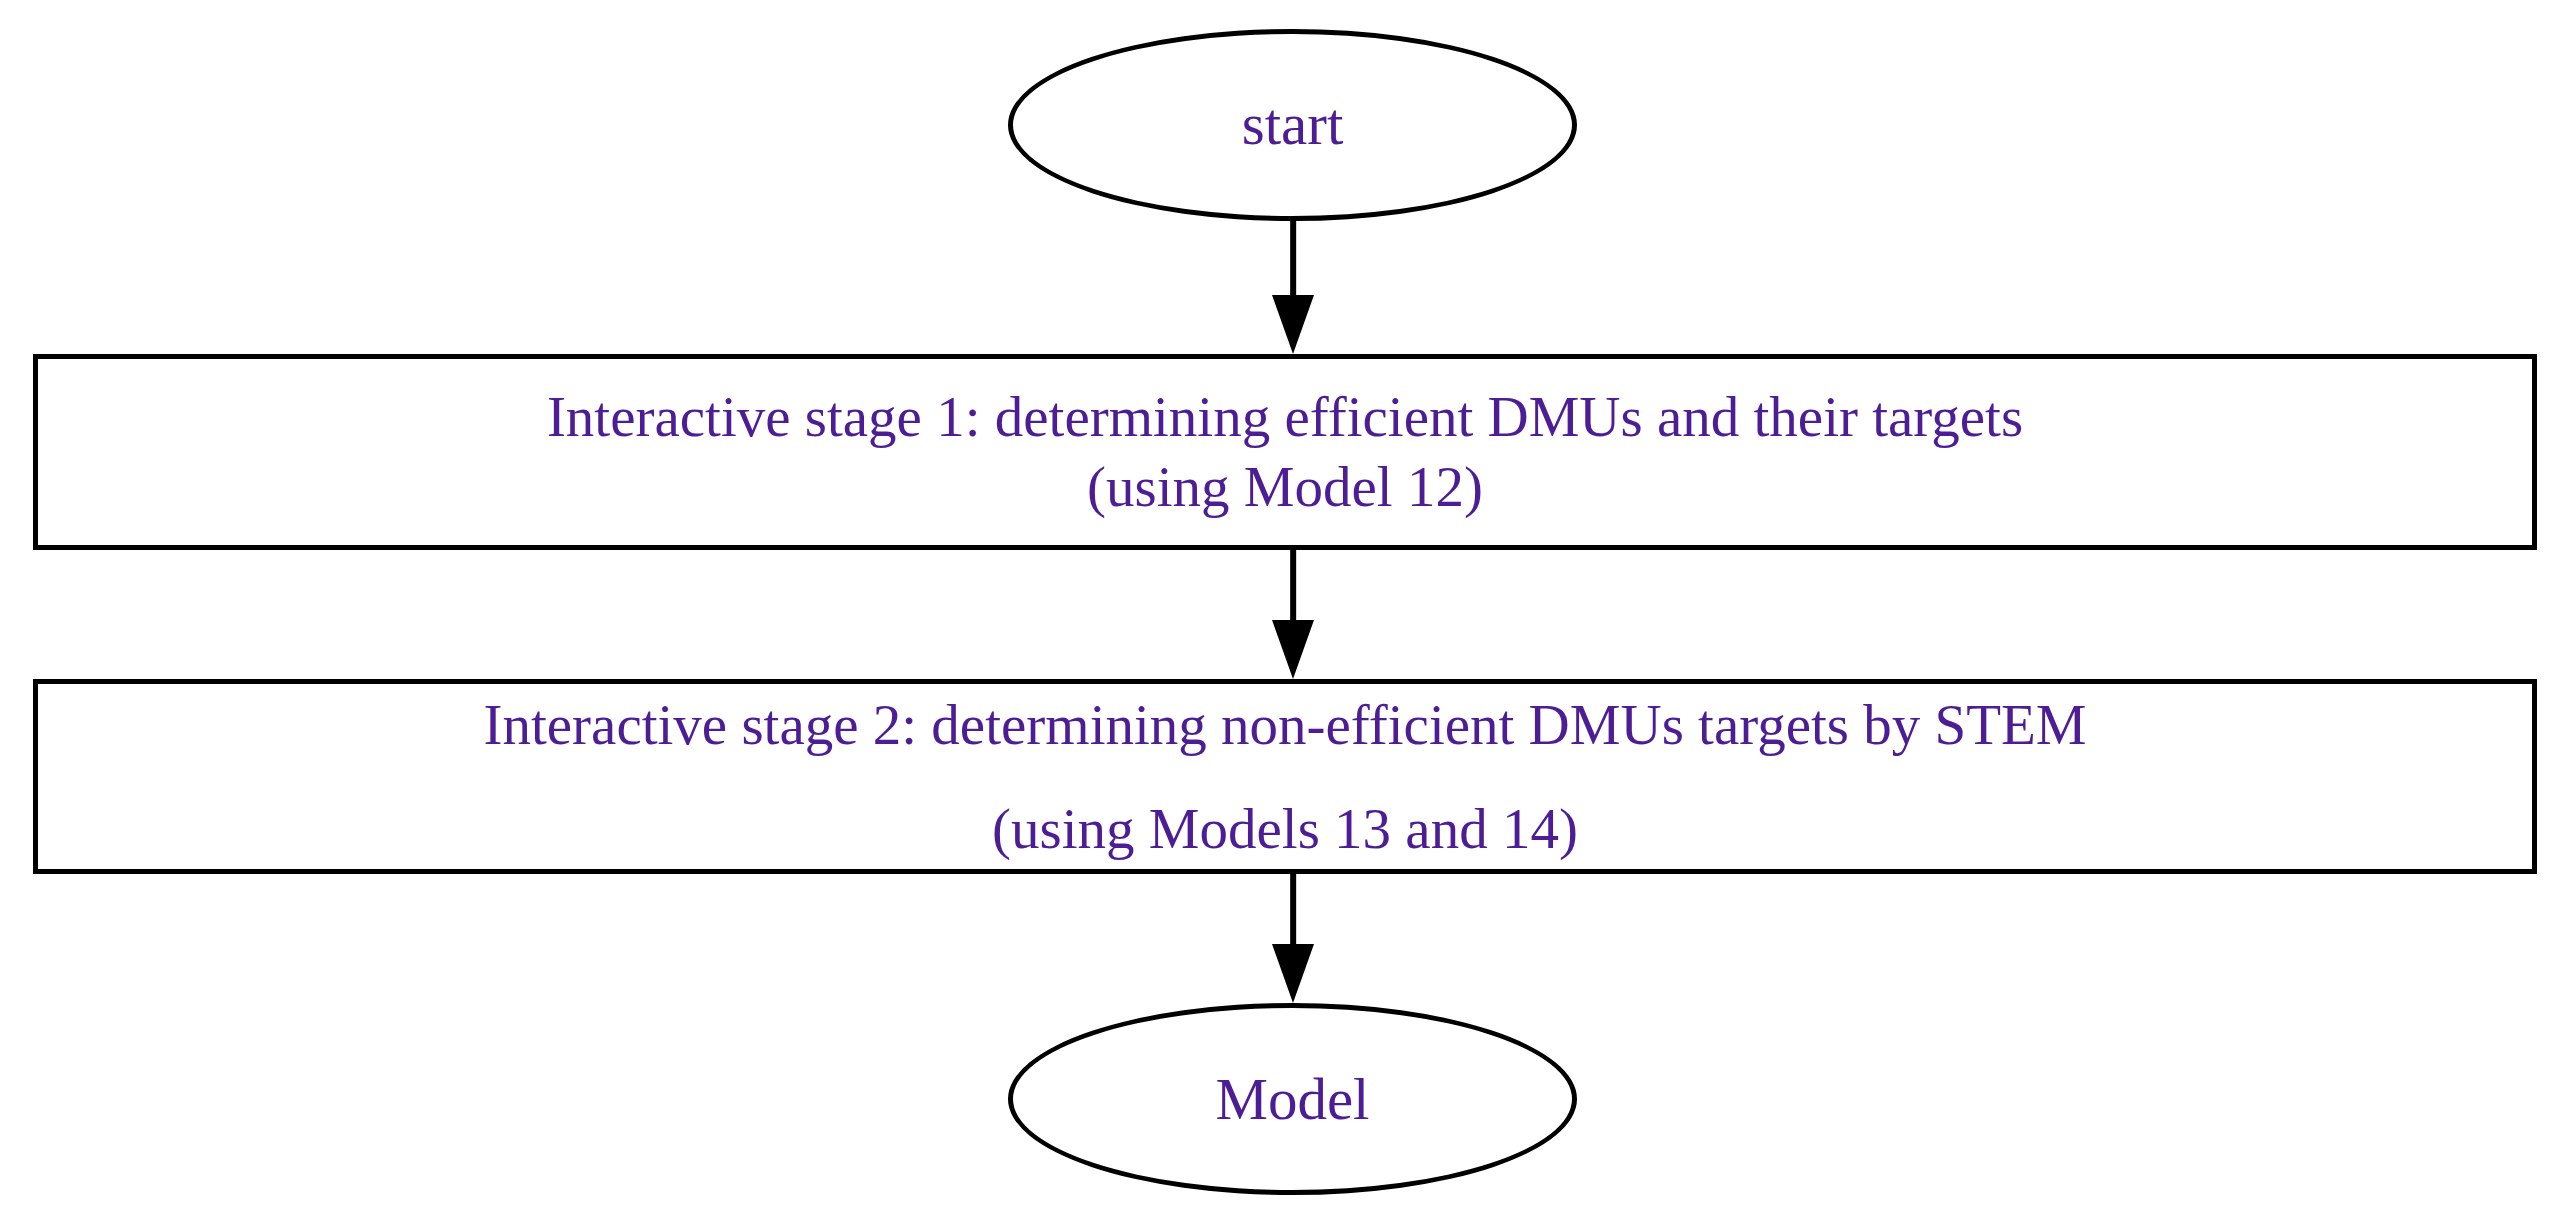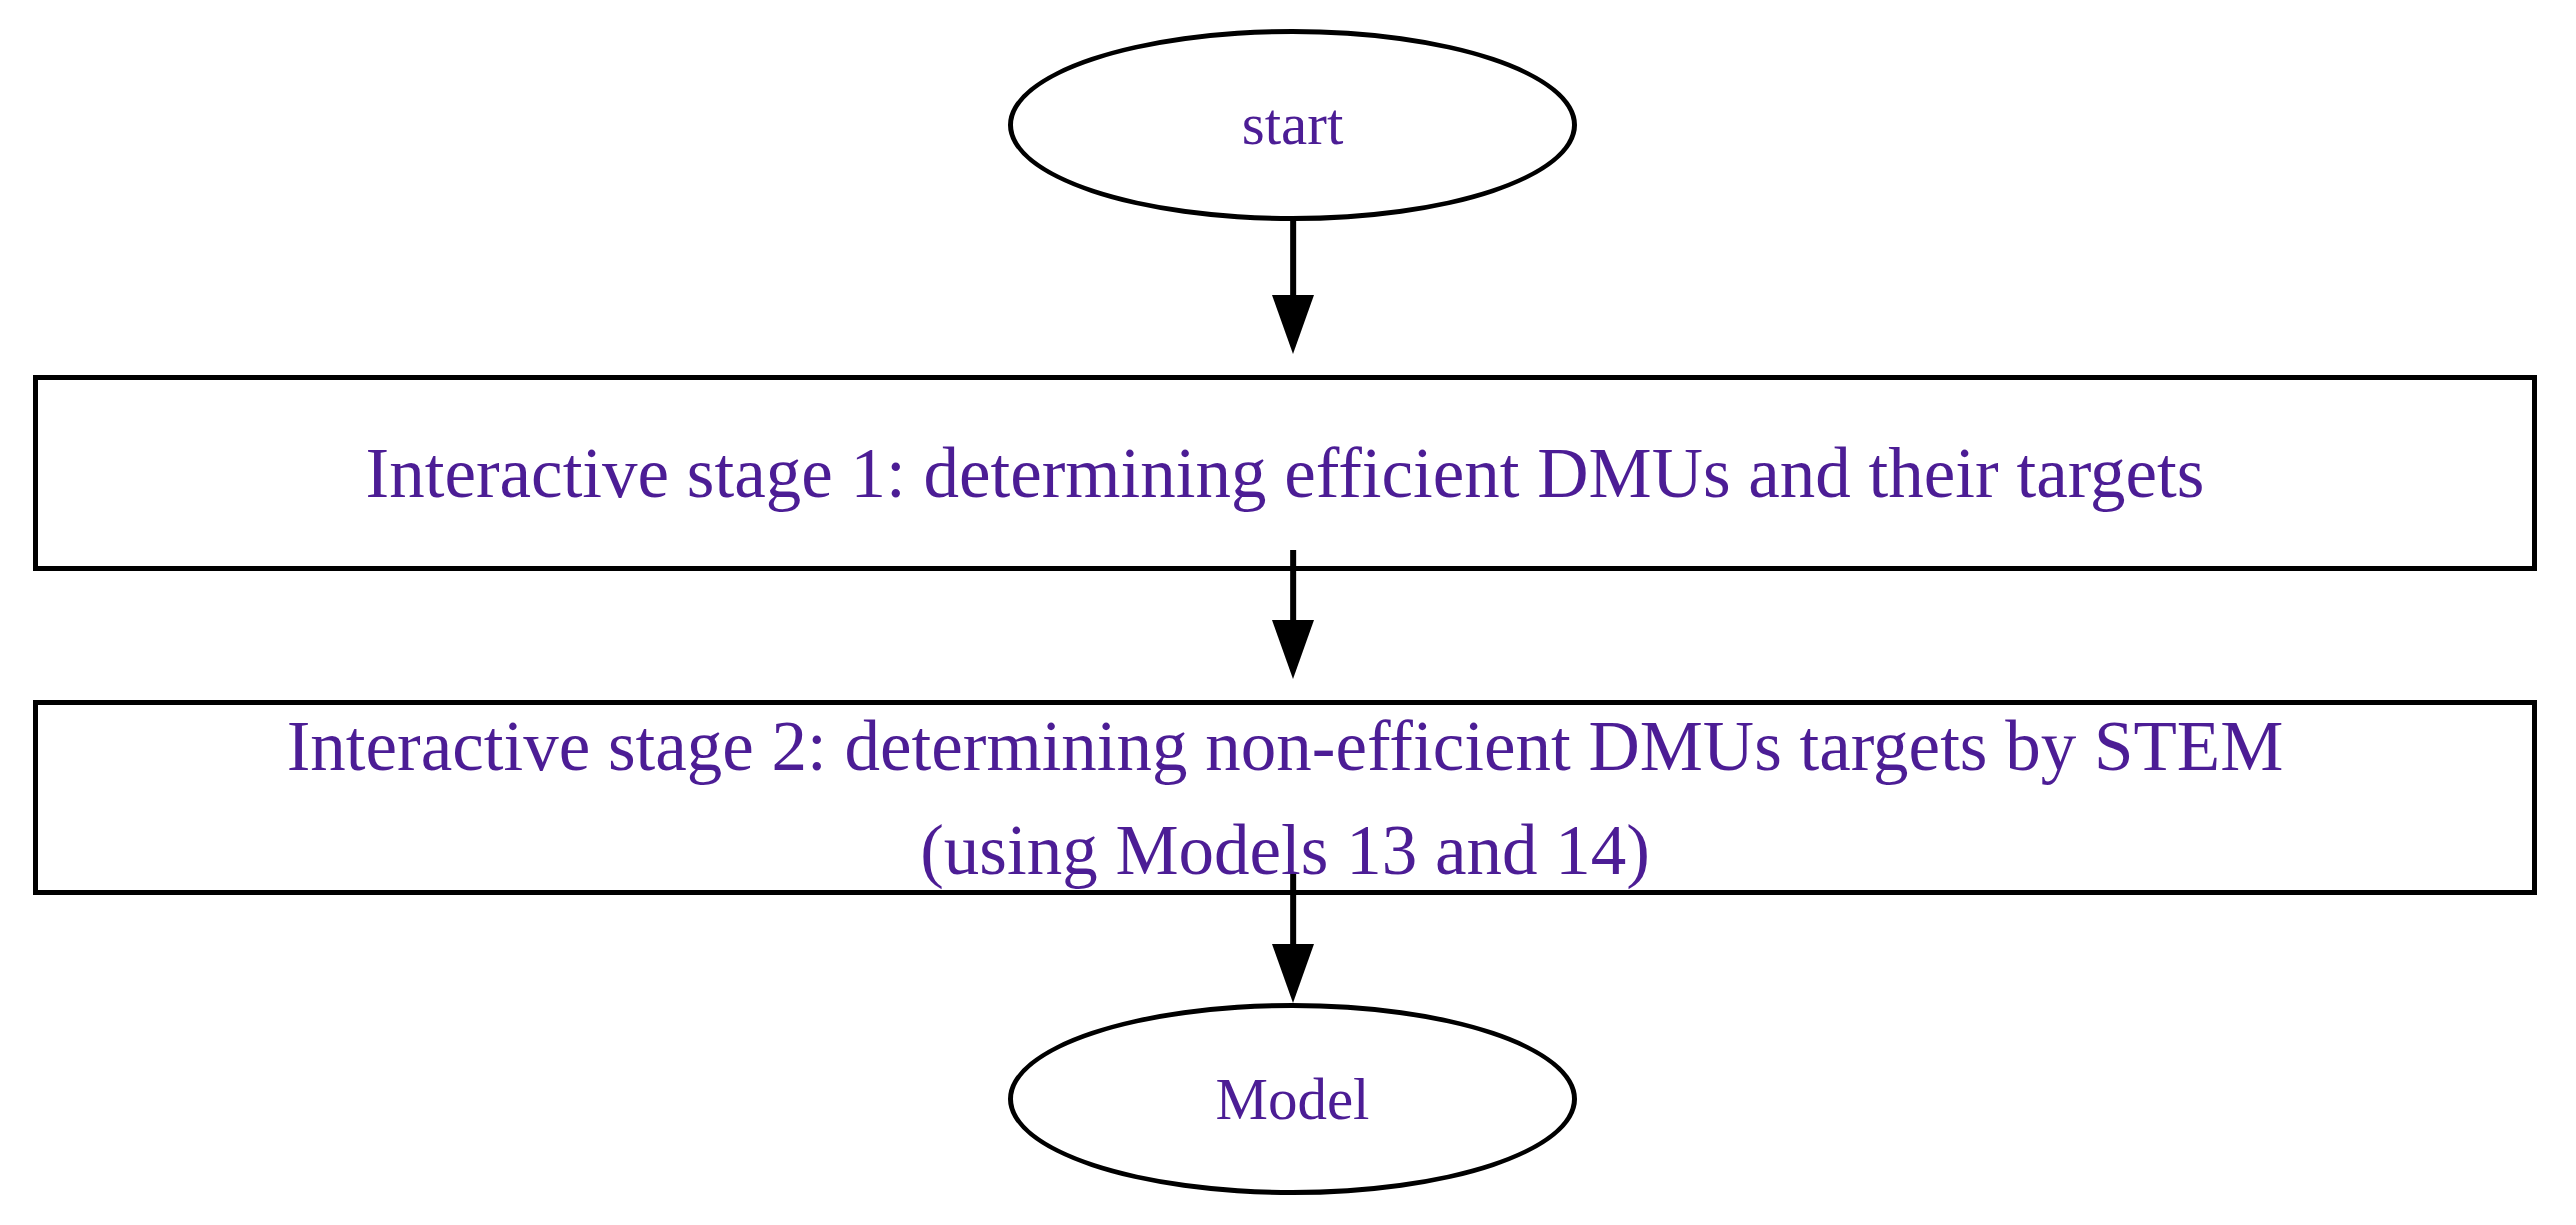--- a/index.html
+++ b/index.html
@@ -29,23 +29,22 @@
     background: #ffffff;
   }
   .ellipse {
     border: 5.7px solid #000000;
     border-radius: 50%;
     font-size: 59px;
     line-height: 1.1;
   }
   .rect {
     border: 5.7px solid #000000;
-    font-size: 71px;
+    font-size: 57px;
     line-height: 70px;
-    margin-top: 21px;
   }
   #node-start  { left: 1008px; top:   28.5px; width: 569px; height: 192px; }
   #node-stage1 { left:   33px; top:  354px; width: 2504px; height: 196px; }
   #node-stage2 { left:   33px; top:  679px; width: 2504px; height: 195px; gap: 34px; }
   #node-finish { left: 1008px; top: 1003px; width: 569px; height: 192px; }
 
   .rect .line { display: block; white-space: nowrap; }
 
   
   .arrow {
@@ -87,20 +86,21 @@
     <span>start</span>
   </div>
 
   <div class="arrow" id="arrow-1">
     <div class="shaft"></div>
     <div class="head"></div>
   </div>
 
   <div class="node rect" id="node-stage1">
     <span class="line">Interactive stage 1: determining efficient DMUs and their targets</span>
+    <span class="line">(using Model 12)</span>
   </div>
 
   <div class="arrow" id="arrow-2">
     <div class="shaft"></div>
     <div class="head"></div>
   </div>
 
   <div class="node rect" id="node-stage2">
     <span class="line">Interactive stage 2: determining non-efficient DMUs targets by STEM</span>
     <span class="line">(using Models 13 and 14)</span>

